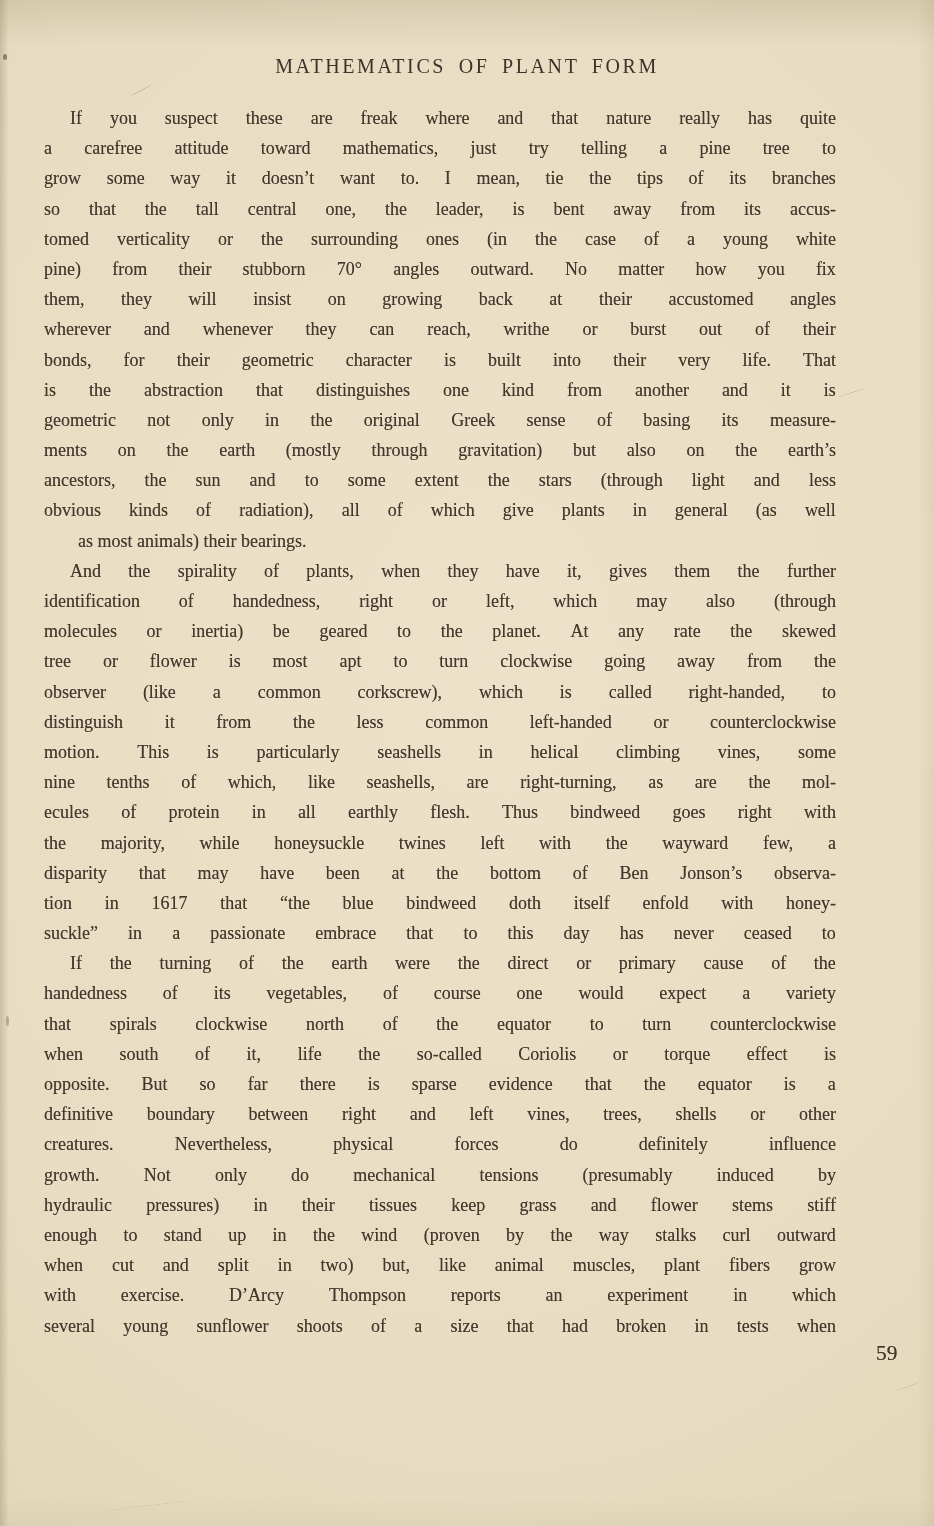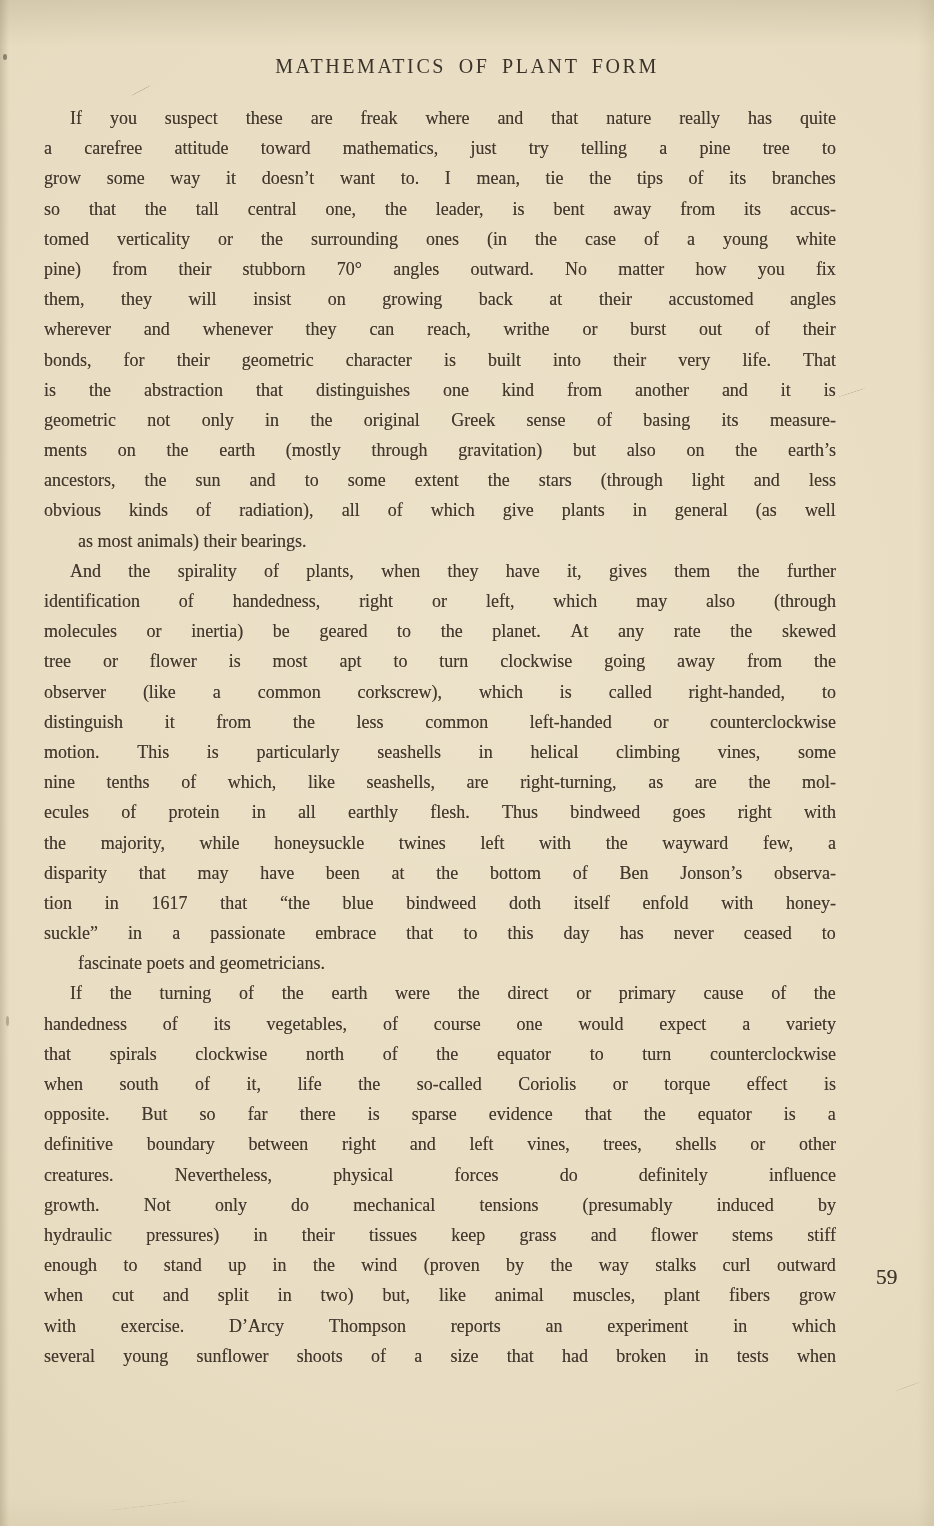--- a/index.html
+++ b/index.html
@@ -49,21 +49,21 @@
   .line {
     display: flex;
     justify-content: space-between;
     height: 30.2px;
   }
   .line > span { white-space: pre; }
   .line.indent { padding-left: 26px; }
   .line.end { display: block; margin-left: 34px; }
   .page-number {
     position: absolute;
-    top: 1262px;
+    top: 1338px;
     left: 876px;
     font-size: 21.4px;
     line-height: 30.2px;
     color: #3e352b;
     text-shadow: 0 0 0.5px rgba(62,50,38,0.55);
   }
   .scratch {
     position: absolute;
     border-top: 1px solid rgba(110,96,66,0.45);
     border-radius: 60%;
@@ -458,21 +458,20 @@
         <span>embrace</span>
         <span>that</span>
         <span>to</span>
         <span>this</span>
         <span>day</span>
         <span>has</span>
         <span>never</span>
         <span>ceased</span>
         <span>to</span>
       </div>
-      <div class="line end">fascinate poets and geometricians.</div>
       <div class="line indent">
         <span>If</span>
         <span>the</span>
         <span>turning</span>
         <span>of</span>
         <span>the</span>
         <span>earth</span>
         <span>were</span>
         <span>the</span>
         <span>direct</span>

